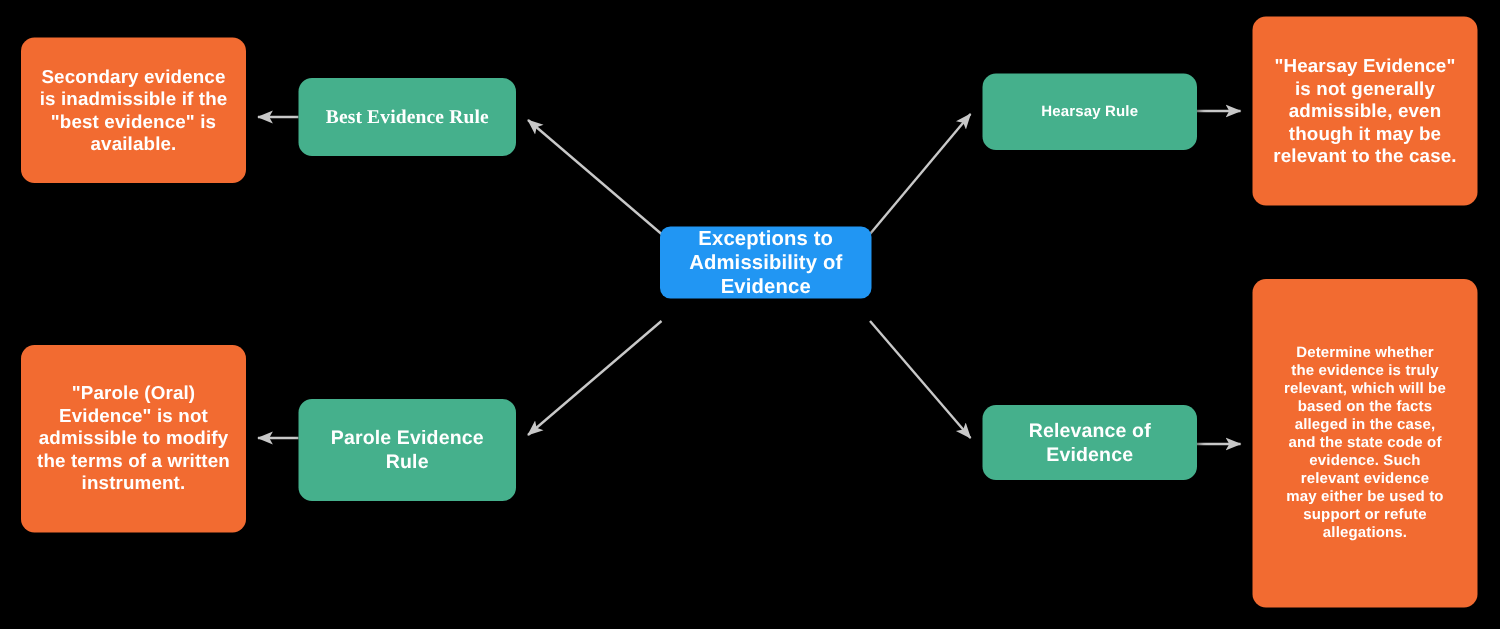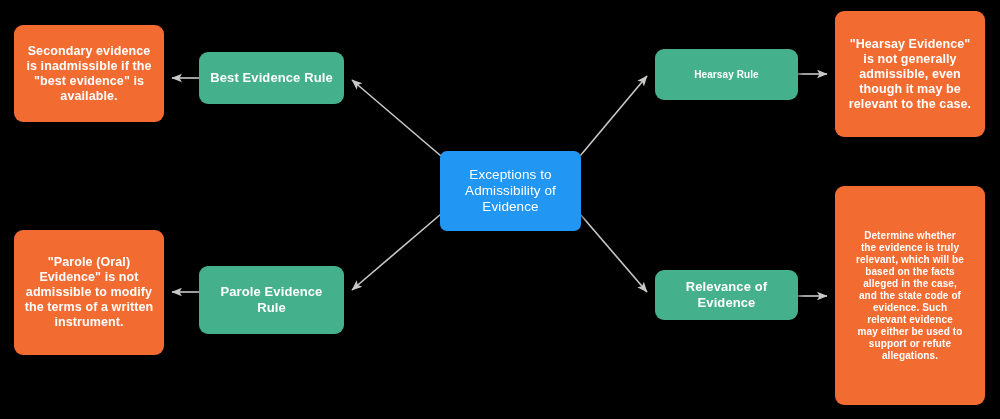--- a/index.html
+++ b/index.html
@@ -55,30 +55,30 @@
     left: 14px; top: 25px; width: 150px; height: 97px;
     font-size: 12.5px; font-weight: bold;
   }
   #node-parole-evidence-detail {
     left: 14px; top: 230px; width: 150px; height: 125px;
     font-size: 12.5px; font-weight: bold;
   }
   
   #node-best-evidence-rule {
     left: 199px; top: 52px; width: 145px; height: 52px;
-    font-size: 13px; font-weight: bold;
+    font-size: 13px; font-weight: bold; font-family: Liberation Serif, serif;
   }
   #node-parole-evidence-rule {
     left: 199px; top: 266px; width: 145px; height: 68px;
     font-size: 13px; font-weight: bold;
   }
   
   #node-central-topic {
-    left: 440px; top: 151px; width: 141px; height: 80px;
-    font-size: 13.5px; font-weight: normal; text-align: center;
+    left: 440px; top: 151px; width: 141px; height: 48px;
+    font-size: 13.5px; font-weight: bold; text-align: center;
   }
   
   #node-hearsay-rule {
     left: 655px; top: 49px; width: 143px; height: 51px;
     font-size: 10px; font-weight: bold;
   }
   #node-relevance-of-evidence {
     left: 655px; top: 270px; width: 143px; height: 50px;
     font-size: 13px; font-weight: bold;
   }

